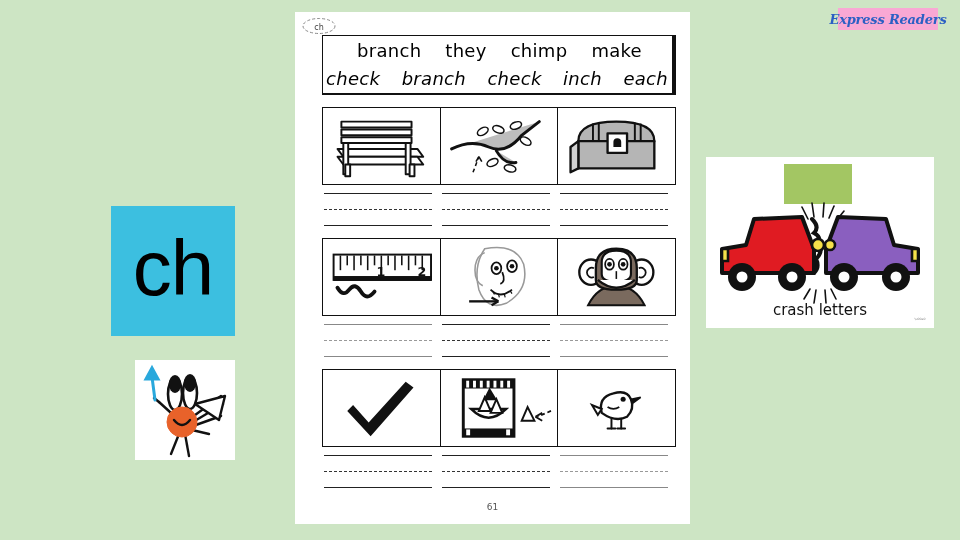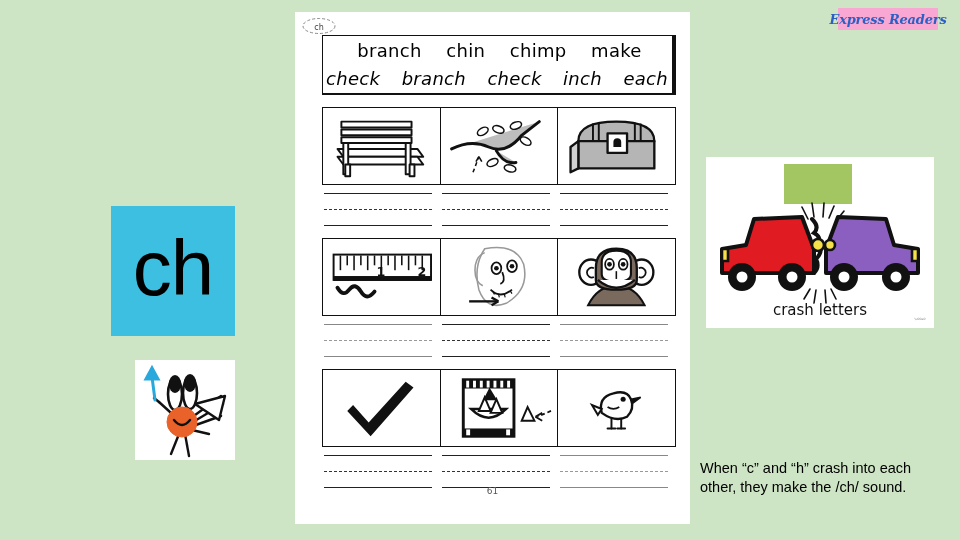--- a/index.html
+++ b/index.html
@@ -124,21 +124,21 @@
   }
   .lineset .l1, .lineset .l3 { height: 0; border-top: 1.6px solid #222; }
   .lineset .l2 { height: 0; border-top: 1.6px dashed #333; }
   .lineset .l1 { margin-top: 1px; }
   .lineset .l2 { margin-top: 15px; }
   .lineset .l3 { margin-top: 15px; }
   .lineset.faint .l1, .lineset.faint .l3 { border-top-color: #888; }
   .lineset.faint .l2 { border-top-color: #999; }
 
   #page-num {
-    position: absolute; left: 0; right: 0; bottom: 28px;
+    position: absolute; left: 0; right: 0; bottom: 12px;
     text-align: center;
     font-family: "DejaVu Sans", sans-serif;
     font-size: 9px;
     color: #555;
   }
 
   
   #crash-card {
     position: absolute; left: 706px; top: 157px;
     width: 228px; height: 171px;
@@ -205,21 +205,21 @@
     <div id="ch-badge">
       <svg width="36" height="20" viewBox="0 0 36 20">
         <ellipse cx="18" cy="10" rx="16" ry="7.5" fill="none" stroke="#888" stroke-width="1" stroke-dasharray="3 2"></ellipse>
         <text x="18" y="13.5" font-family="DejaVu Sans, sans-serif" font-size="8" fill="#444" text-anchor="middle">ch</text>
       </svg>
     </div>
 
     <div id="word-box">
       <div class="wrow top">
         <span>branch</span>
-        <span>chin</span>
+        <span>they</span>
         <span>chimp</span>
         <span>make</span>
       </div>
       <div class="wrow bot">
         <span>check</span>
         <span>branch</span>
         <span>check</span>
         <span>inch</span>
         <span>each</span>
       </div>
@@ -497,15 +497,14 @@
         <line x1="108" y1="146" x2="110" y2="133"></line>
         <line x1="120" y1="146" x2="119" y2="133"></line>
         <line x1="130" y1="142" x2="125" y2="132"></line>
       </g>
 
       <text x="114" y="158" font-family="DejaVu Sans, sans-serif" font-size="15" fill="#111" text-anchor="middle">crash letters</text>
       <text x="214" y="163" font-family="DejaVu Sans, sans-serif" font-size="3.2" fill="#888" text-anchor="middle">\u00a0</text>
     </svg>
   </div>
 
-  <div id="caption">When “c” and “h” crash into each other, they make the /ch/ sound.</div>
 
 </div>
 
 </body></html>

